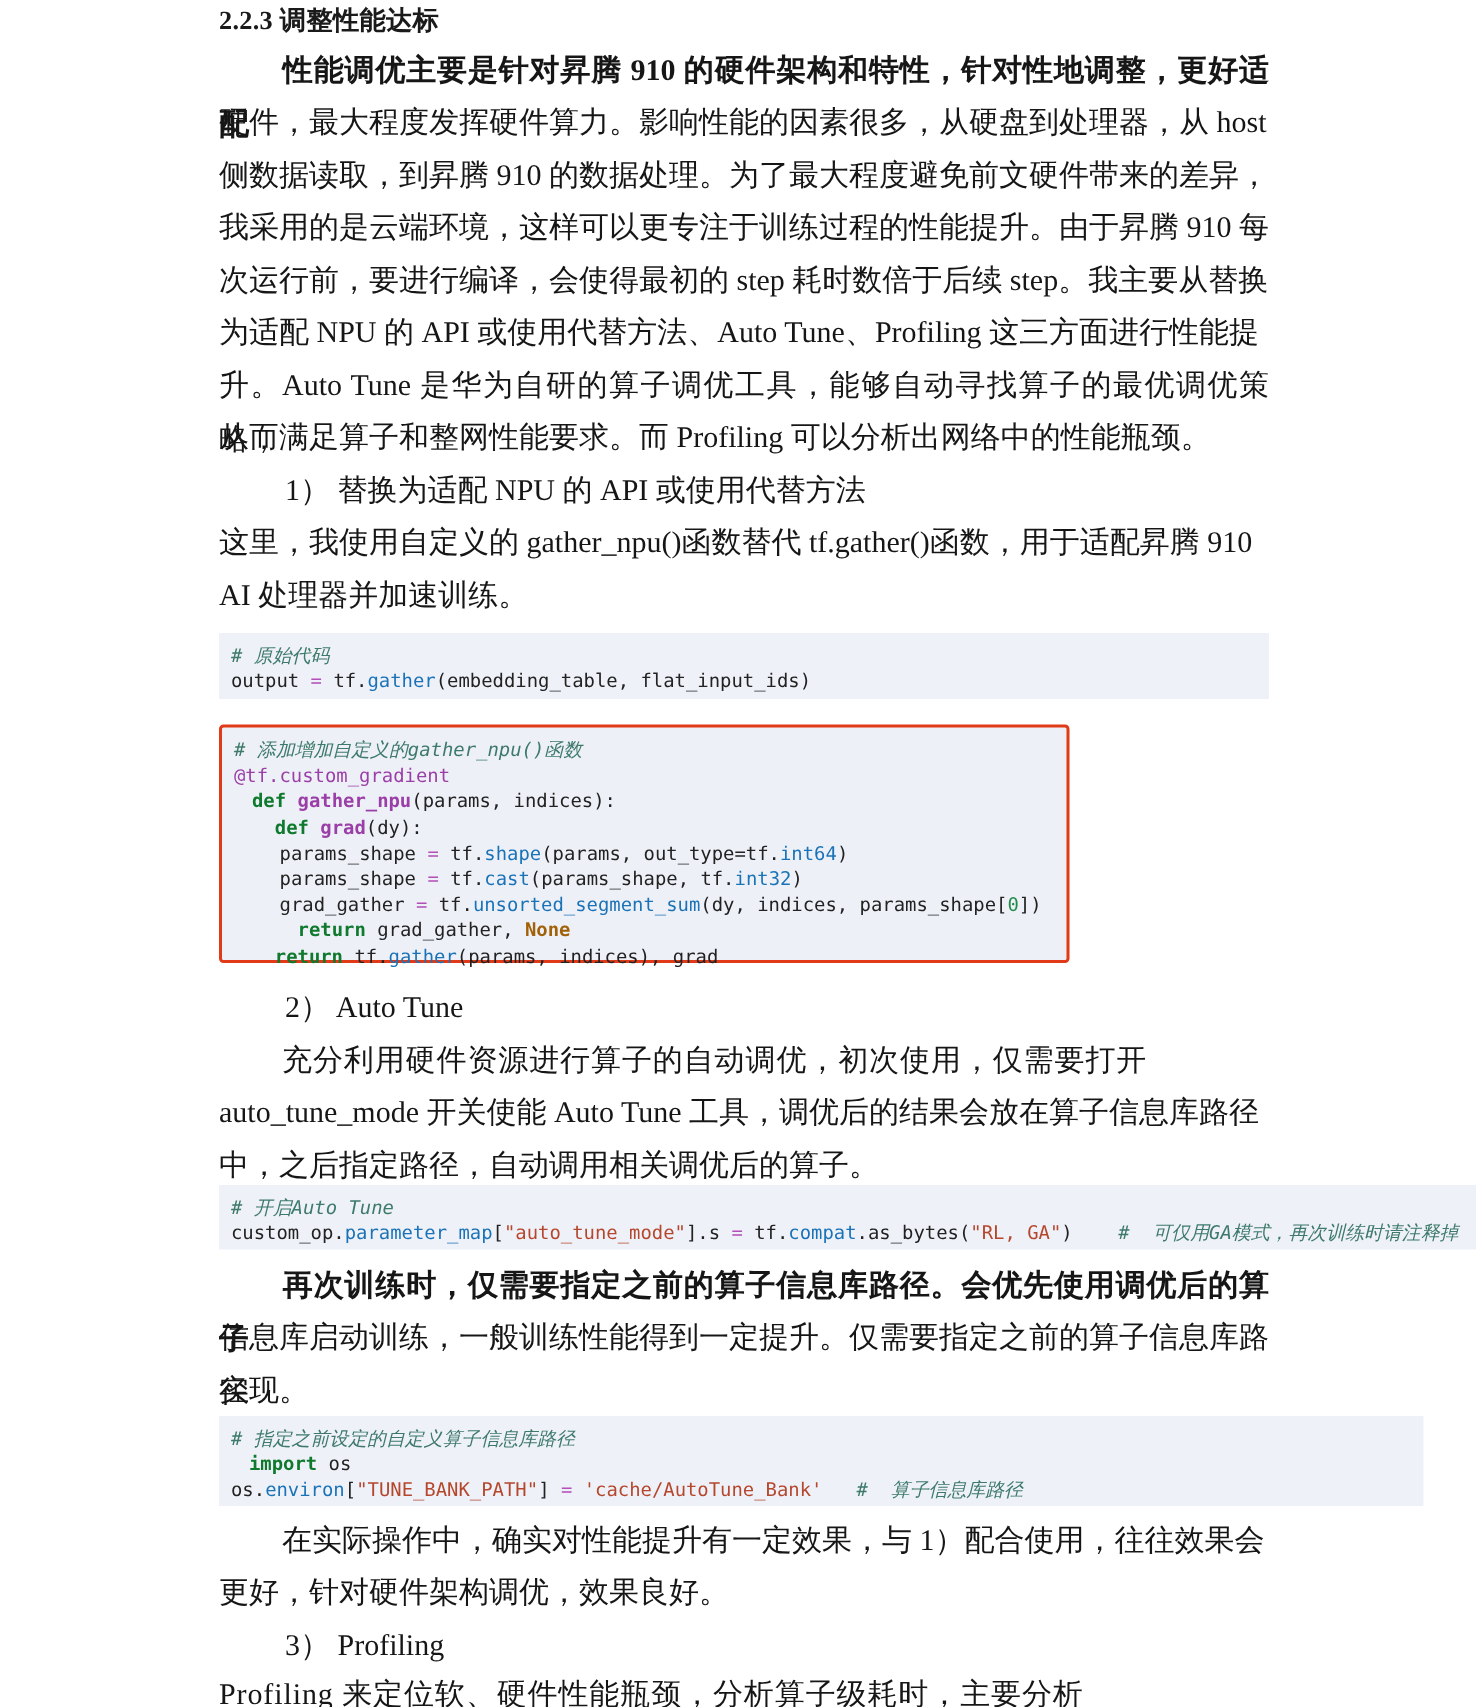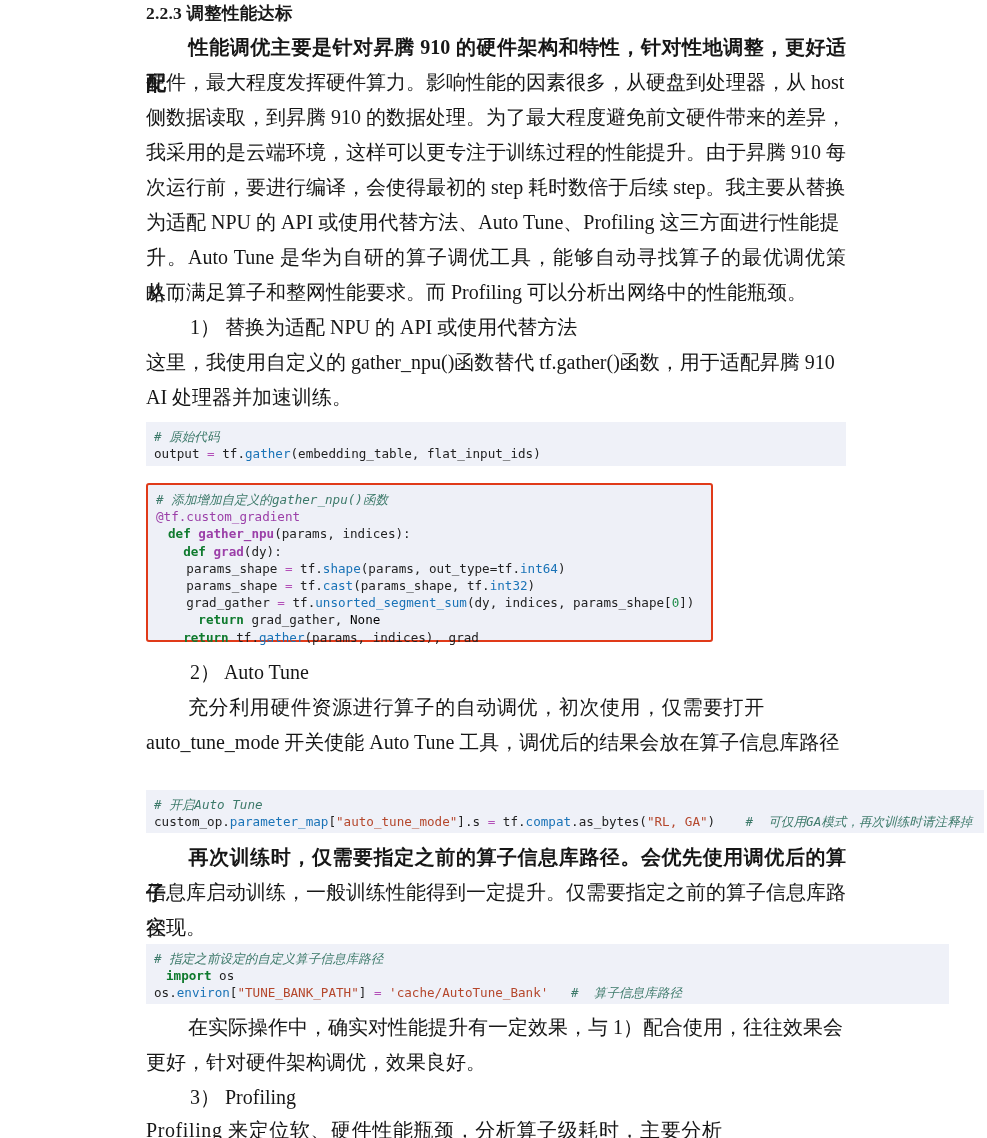--- a/index.html
+++ b/index.html
@@ -73,21 +73,21 @@
   }
   
   .cm  { color: #3d7a6a; font-style: italic; }      
   .kw  { color: #0f7a2e; font-weight: bold; margin-left: 12px; }       
   .fn  { color: #9b3fa8; font-weight: bold; }       
   .bi  { color: #1a73b7; }                           
   .num { color: #1f8c4a; }                           
   .str { color: #b5472c; }                           
   .op  { color: #b34fb8; }                           
   .dec { color: #9b3fa8; }                           
-  .cnst{ color: #000000; font-weight: normal; }        
+  .cnst{ color: #a16207; font-weight: bold; }        
 </style>
 </head>
 <body>
 
 <div class="page">
 
   <div class="h3">2.2.3 调整性能达标</div>
 
   <div class="para" style="top:30px;font-weight:bold;"><span class="ind"></span><span>性能调优主要是针对昇腾 910 的硬件架构和特性，针对性地调整，更好适配</span></div>
   <div class="para" style="top:65px;">硬件，最大程度发挥硬件算力。影响性能的因素很多，从硬盘到处理器，从 host</div>
@@ -113,20 +113,21 @@
 <span>    <span>params_shape</span><span class="op"> = </span><span>tf.</span><span class="bi">shape</span><span>(params, out_type=tf.</span><span class="bi">int64</span><span>)</span></span>
 <span>    <span>params_shape</span><span class="op"> = </span><span>tf.</span><span class="bi">cast</span><span>(params_shape, tf.</span><span class="bi">int32</span><span>)</span></span>
 <span>    <span>grad_gather</span><span class="op"> = </span><span>tf.</span><span class="bi">unsorted_segment_sum</span><span>(dy, indices, params_shape[</span><span class="num">0</span><span>])</span></span>
 <span>    <span class="kw">return</span><span> grad_gather, </span><span class="cnst">None</span></span>
 <span>  <span class="kw">return</span><span> tf.</span><span class="bi">gather</span><span>(params, indices), grad</span></span></div>
 
   <div class="listline" style="left:190px; top:655px;">2）  Auto Tune</div>
 
   <div class="para wide" style="top:690px; text-align:justify;"><span class="ind"></span><span>充分利用硬件资源进行算子的自动调优，初次使用，仅需要打开</span></div>
   <div class="para" style="top:725px;">auto_tune_mode 开关使能 Auto Tune 工具，调优后的结果会放在算子信息库路径</div>
+  <div class="para" style="top:760px;">中，之后指定路径，自动调用相关调优后的算子。</div>
 
   <div class="code" id="cb-autotune" style="left:146px; top:790px; width:838px; height:43px;"><span class="cm"># 开启Auto Tune</span>
 <span><span>custom_op.</span><span class="bi">parameter_map</span><span>[</span><span class="str">"auto_tune_mode"</span><span>].s</span><span class="op"> = </span><span>tf.</span><span class="bi">compat</span><span>.as_bytes(</span><span class="str">"RL, GA"</span><span>)</span>    <span class="cm">#  可仅用GA模式，再次训练时请注释掉</span></span></div>
 
   <div class="para" style="top:840px;font-weight:bold;"><span class="ind"></span><span>再次训练时，仅需要指定之前的算子信息库路径。会优先使用调优后的算子</span></div>
   <div class="para" style="top:875px;">信息库启动训练，一般训练性能得到一定提升。仅需要指定之前的算子信息库路径</div>
   <div class="para" style="top:910px;">实现。</div>
 
   <div class="code" id="cb-tunebank" style="left:146px; top:944px; width:803px; height:60px;"><span class="cm"># 指定之前设定的自定义算子信息库路径</span>
 <span><span class="kw">import</span><span> os</span></span>

